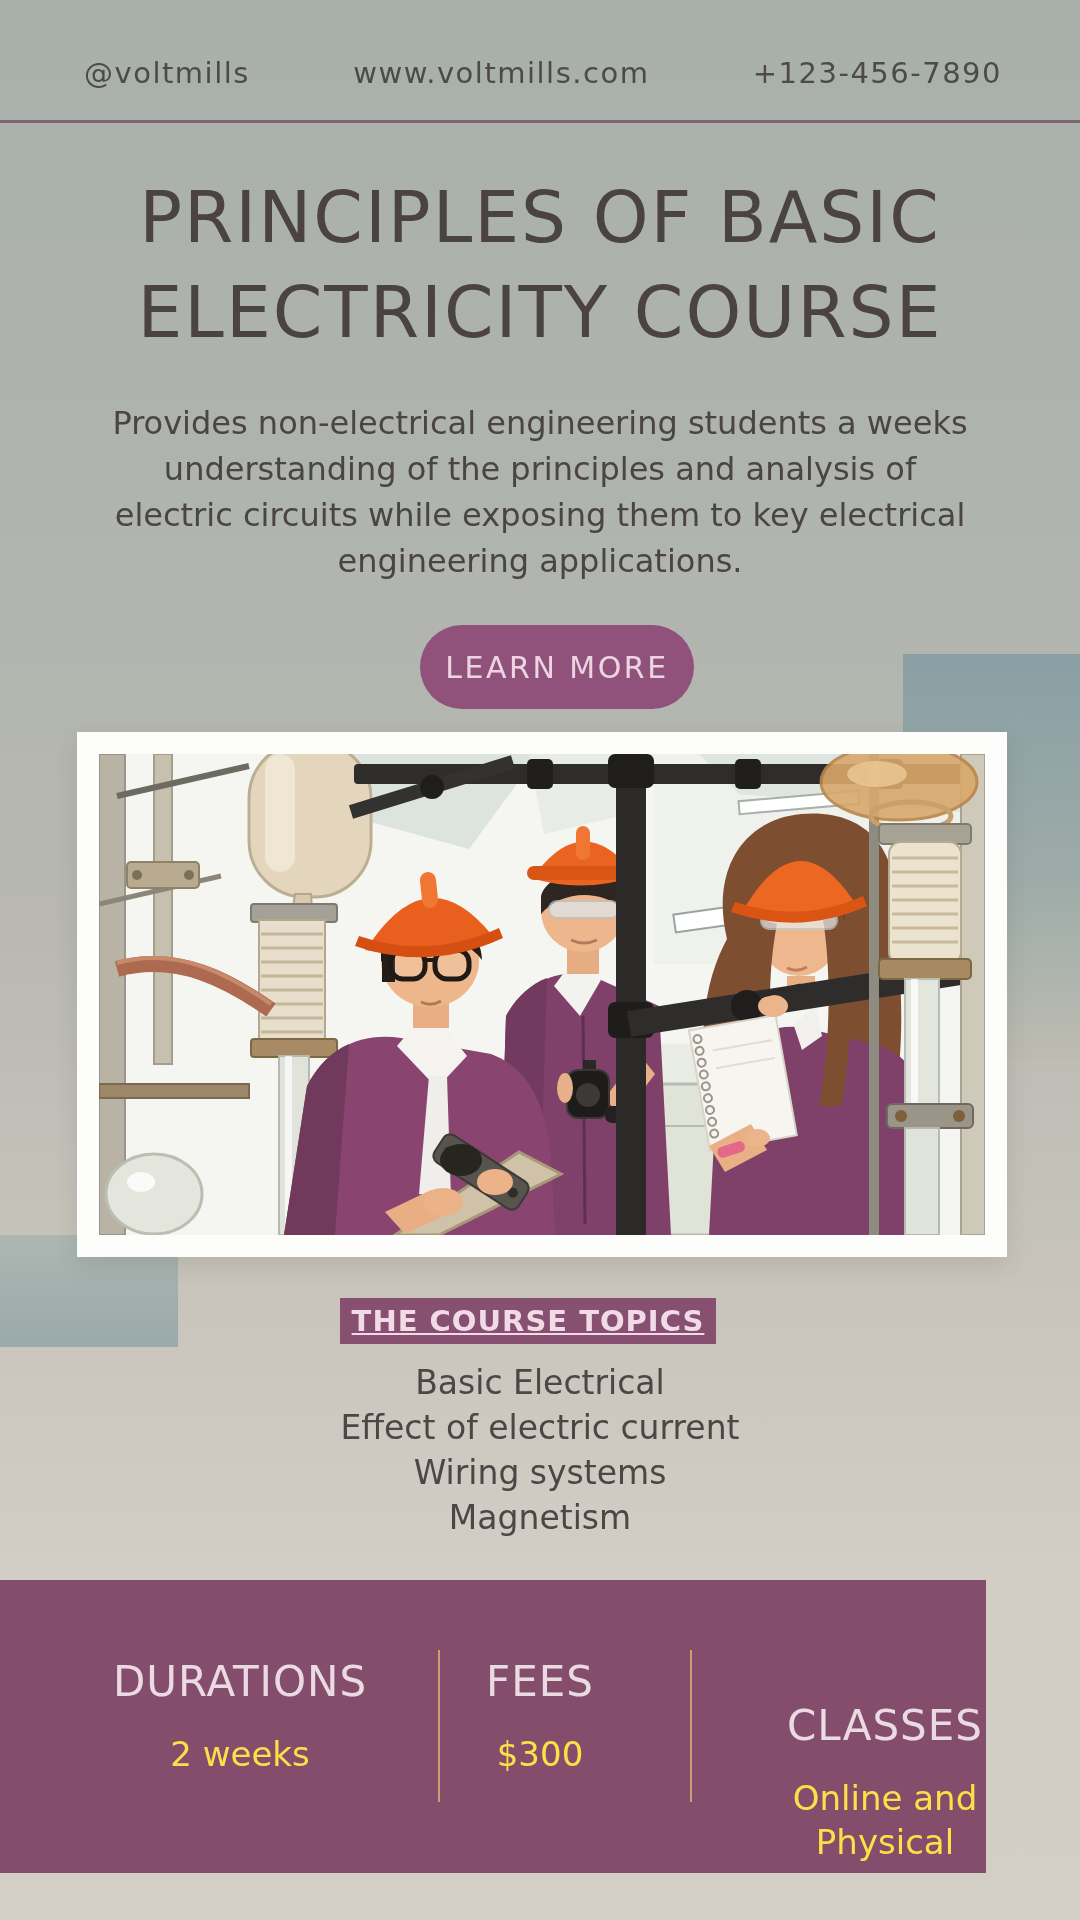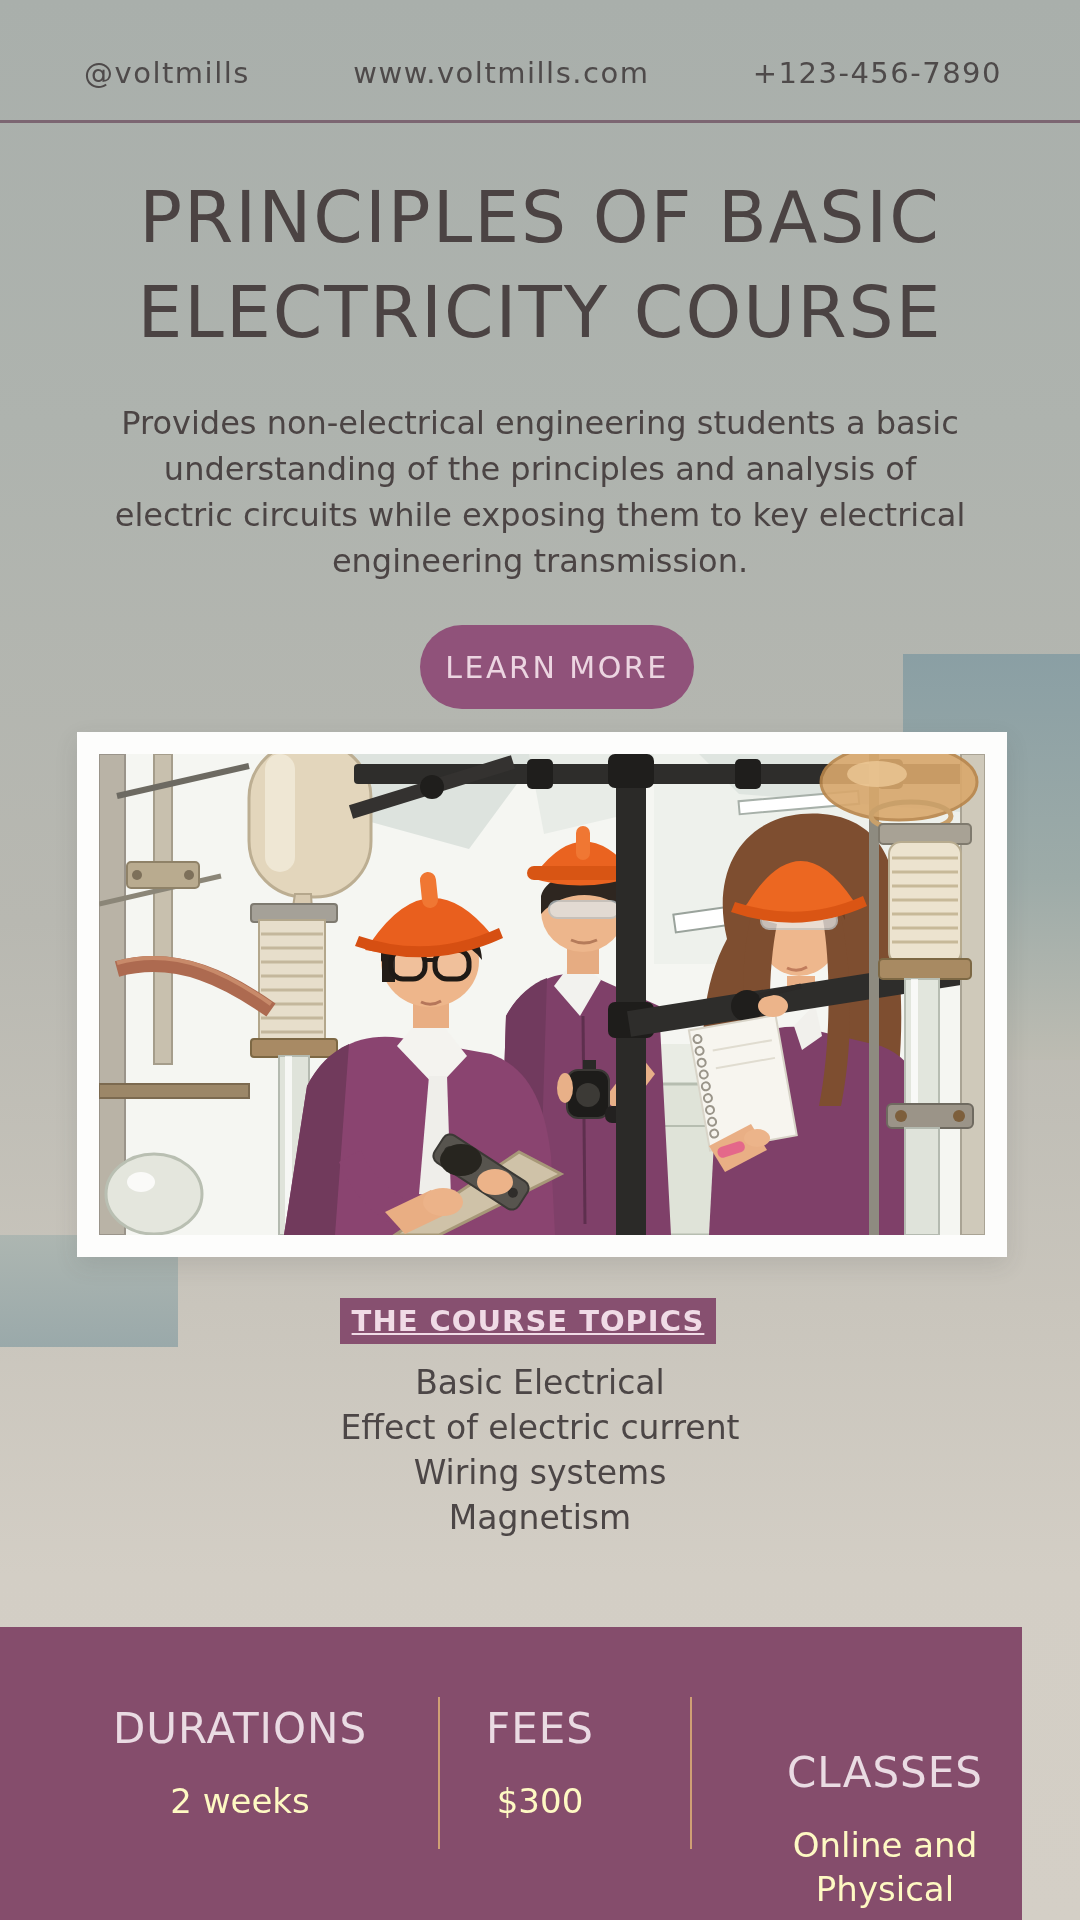--- a/index.html
+++ b/index.html
@@ -46,25 +46,25 @@
   .topics-banner{
     position:absolute;left:340px;top:1298px;width:376px;height:46px;
     background:#875070;display:flex;align-items:center;justify-content:center;
     color:#f0dbe6;font-size:29px;font-weight:700;letter-spacing:1px;text-decoration:underline;
   }
   .topics-list{
     position:absolute;top:1360px;left:0;width:1080px;text-align:center;
     font-size:33px;line-height:45px;color:#4c4646;
   }
   .footer{
-    position:absolute;left:0;top:1627px;width:986px;height:293px;background:#854d6c;padding-left:36px;
+    position:absolute;left:0;top:1580px;width:986px;height:293px;background:#854d6c;
   }
   .footer .col{position:absolute;text-align:center;color:#eadbe3;}
   .footer .col .label{font-size:42px;letter-spacing:1px;line-height:48px;}
-  .footer .col .value{font-size:34px;line-height:44px;color:#fef9c3;margin-top:26px;}
+  .footer .col .value{font-size:34px;line-height:44px;color:#fde047;margin-top:26px;}
   .col-durations{left:90px;top:78px;width:300px;}
   .col-fees{left:420px;top:78px;width:240px;}
   .col-classes{left:770px;top:78px;width:230px;margin-top:44px;}
   .col-classes .value{margin-top:10px;}
   .footer .vdiv{position:absolute;top:70px;width:2px;height:152px;background:#cf9f74;}
   .vdiv-1{left:438px;}
   .vdiv-2{left:690px;}
 </style>
 </head>
 <body>
@@ -75,24 +75,24 @@
   <span>+123-456-7890</span>
 </div>
 <div class="header-divider"></div>
 
 <div class="title">
   <div>PRINCIPLES OF BASIC</div>
   <div>ELECTRICITY COURSE</div>
 </div>
 
 <div class="description">
-  <div>Provides non-electrical engineering students a basic</div>
+  <div>Provides non-electrical engineering students a weeks</div>
   <div>understanding of the principles and analysis of</div>
   <div>electric circuits while exposing them to key electrical</div>
-  <div>engineering transmission.</div>
+  <div>engineering applications.</div>
 </div>
 
 <button class="cta">LEARN MORE</button>
 
 <div class="square-right"></div>
 <div class="square-left"></div>
 
 <div class="photo-frame">
   <svg width="886" height="481" viewBox="0 0 886 481">
 

